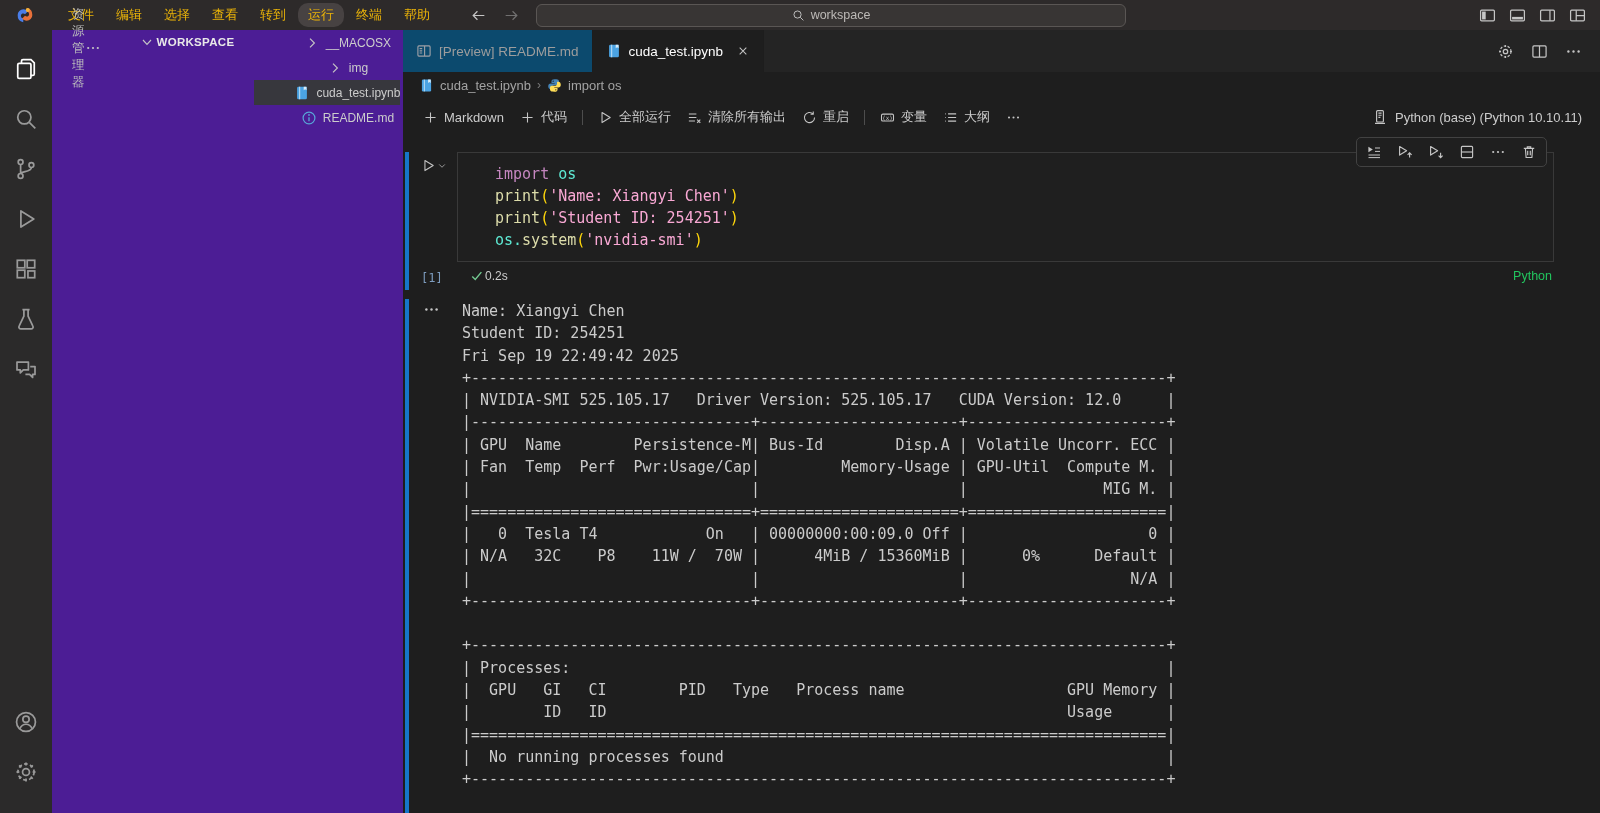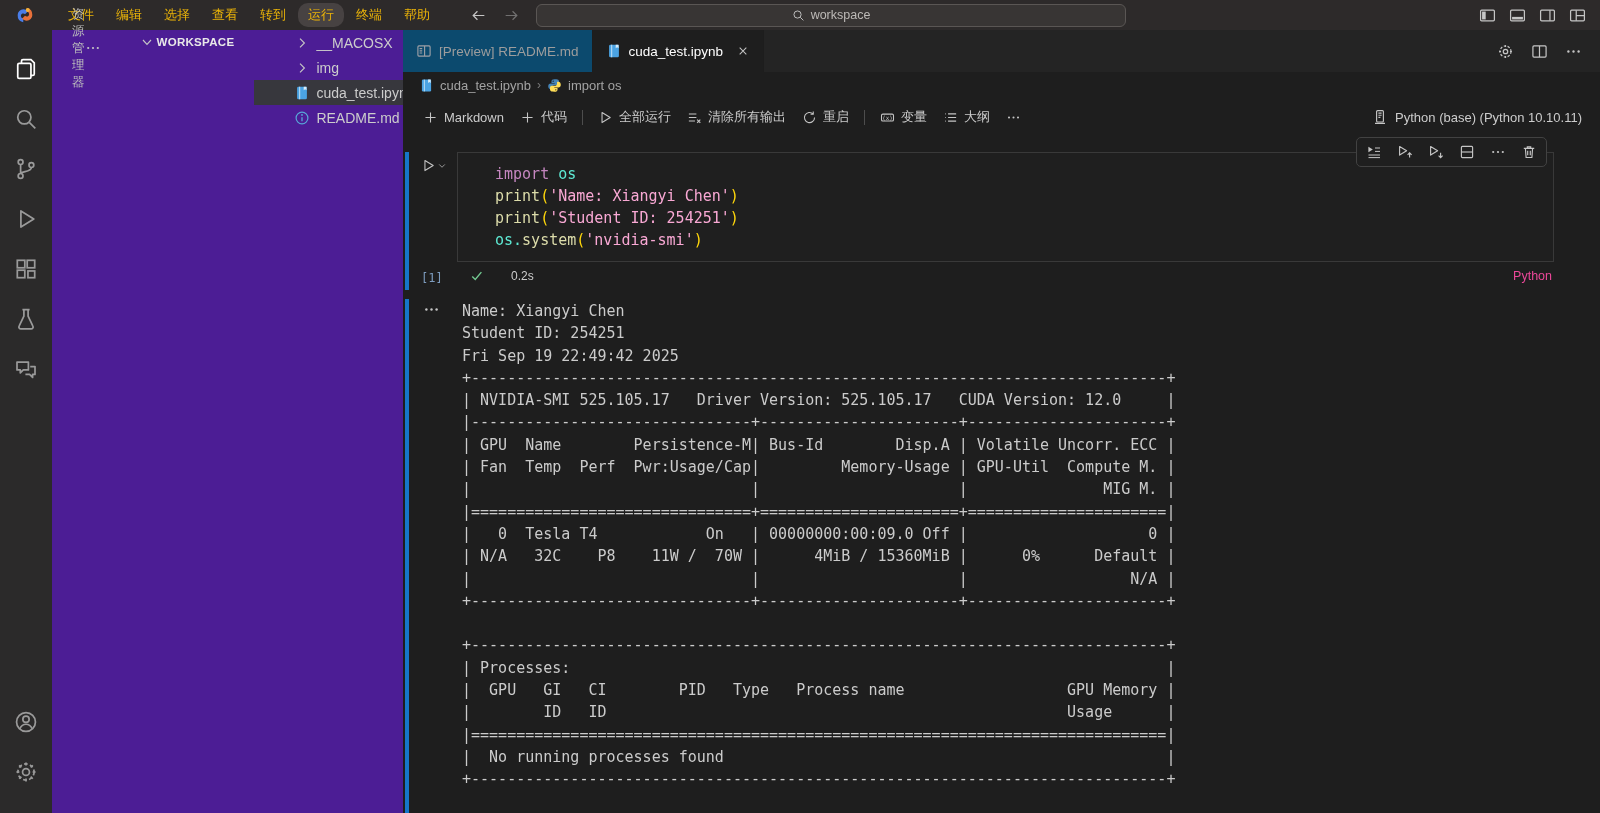--- a/index.html
+++ b/index.html
@@ -29,21 +29,21 @@
   .ab-item .ic { stroke:#9a9a9a; }
   .ab-item.active .ic { stroke:#ffffff; }
   .ab-bottom { margin-top:auto; padding-bottom:16px; display:flex; flex-direction:column; align-items:center; }
 
   .sidebar { width:351px; background:#4c1d95; display:flex; flex-direction:row;gap:20px; }
   .sb-header { height:36px; display:flex; align-items:center; padding:0 14px 0 20px; color:#bdbdbd; font-size:12.5px; }
   .sb-header .more { margin-left:auto; }
   .ws-row { height:24px; display:flex; align-items:center; padding-left:4px; gap:2px;
     color:#e8e8e8; font-weight:700; font-size:11.5px; letter-spacing:.3px; cursor:pointer; }
   .file-row { height:25px; display:flex; align-items:center; padding-left:40px; gap:6px;
-    color:#cccccc; font-size:14px; cursor:pointer; }
+    color:#cccccc; font-size:12px; cursor:pointer;justify-content:center; }
   .file-row.selected { background:#37373d; }
   .file-row svg { width:16px; height:16px; flex:0 0 auto; }
   .sb-spacer { flex:1; }
   .sb-panel { height:27px; border-top:1px solid #313131; display:flex; align-items:center;
     padding-left:6px; gap:3px; color:#cccccc; font-weight:700; font-size:11.5px; cursor:pointer; }
   .sb-pad-bottom { height:12px; }
 
   
   .editor { flex:1; background:#1e1e1e; display:flex; flex-direction:column; position:relative; min-width:0; }
   .tabbar { height:42px; background:#242424; display:flex; align-items:stretch; }
@@ -82,24 +82,24 @@
   .cell-gutter { width:48px; display:flex; flex-direction:column; justify-content:space-between;
     align-items:flex-start; padding:6px 0 5px 12px; }
   .run-wrap { display:flex; align-items:center; gap:1px; cursor:pointer; }
   .run-wrap svg { width:15px; height:15px; }
   .exec-count { font-family:"DejaVu Sans Mono", monospace; font-size:12px; color:#7d9cbe; }
   .cell-main { flex:1; margin-right:46px; display:flex; flex-direction:column; min-width:0; }
   .code-box { background:#1f1f1f; border:1px solid #393939; padding:10px 10px 10px 37px;
     font-family:"DejaVu Sans Mono", monospace; font-size:15px; line-height:22px; white-space:pre; cursor:text; }
   .tok-kw { color:#c586c0; } .tok-fn { color:#dcdcaa; } .tok-str { color:#f9a8d4; }
   .tok-br { color:#ffd70b; } .tok-pl { color:#5eead4; }
-  .cell-status { height:28px; display:flex; align-items:center; gap:27px; padding-left:13px; }
+  .cell-status { height:28px; display:flex; align-items:center; gap:1px; padding-left:13px; }
   .cell-status svg { width:14px; height:14px; }
   .duration { color:#cccccc; font-size:12px; }
-  .lang-label { margin-left:auto; margin-right:2px; color:#ec4899; font-size:12.5px; cursor:pointer; }
+  .lang-label { margin-left:auto; margin-right:2px; color:#22c55e; font-size:12.5px; cursor:pointer; }
 
   .output-row { position:relative; display:flex; margin-top:9px; padding-left:6px; flex:1; min-height:0; }
   .output-row::before { content:""; position:absolute; left:2px; top:0; bottom:0; width:4px; background:#1676c9; }
   .output-gutter { width:48px; padding:2px 0 0 14px; }
   .output-gutter svg { width:17px; height:17px; cursor:pointer; }
   .output-pre { margin:0; padding:1px 0 0 5px; font-family:"DejaVu Sans Mono", monospace;
     font-size:15px; line-height:22.3px; color:#cbcbcb; white-space:pre; overflow:hidden; }
 </style>
 </head>
 <body>

